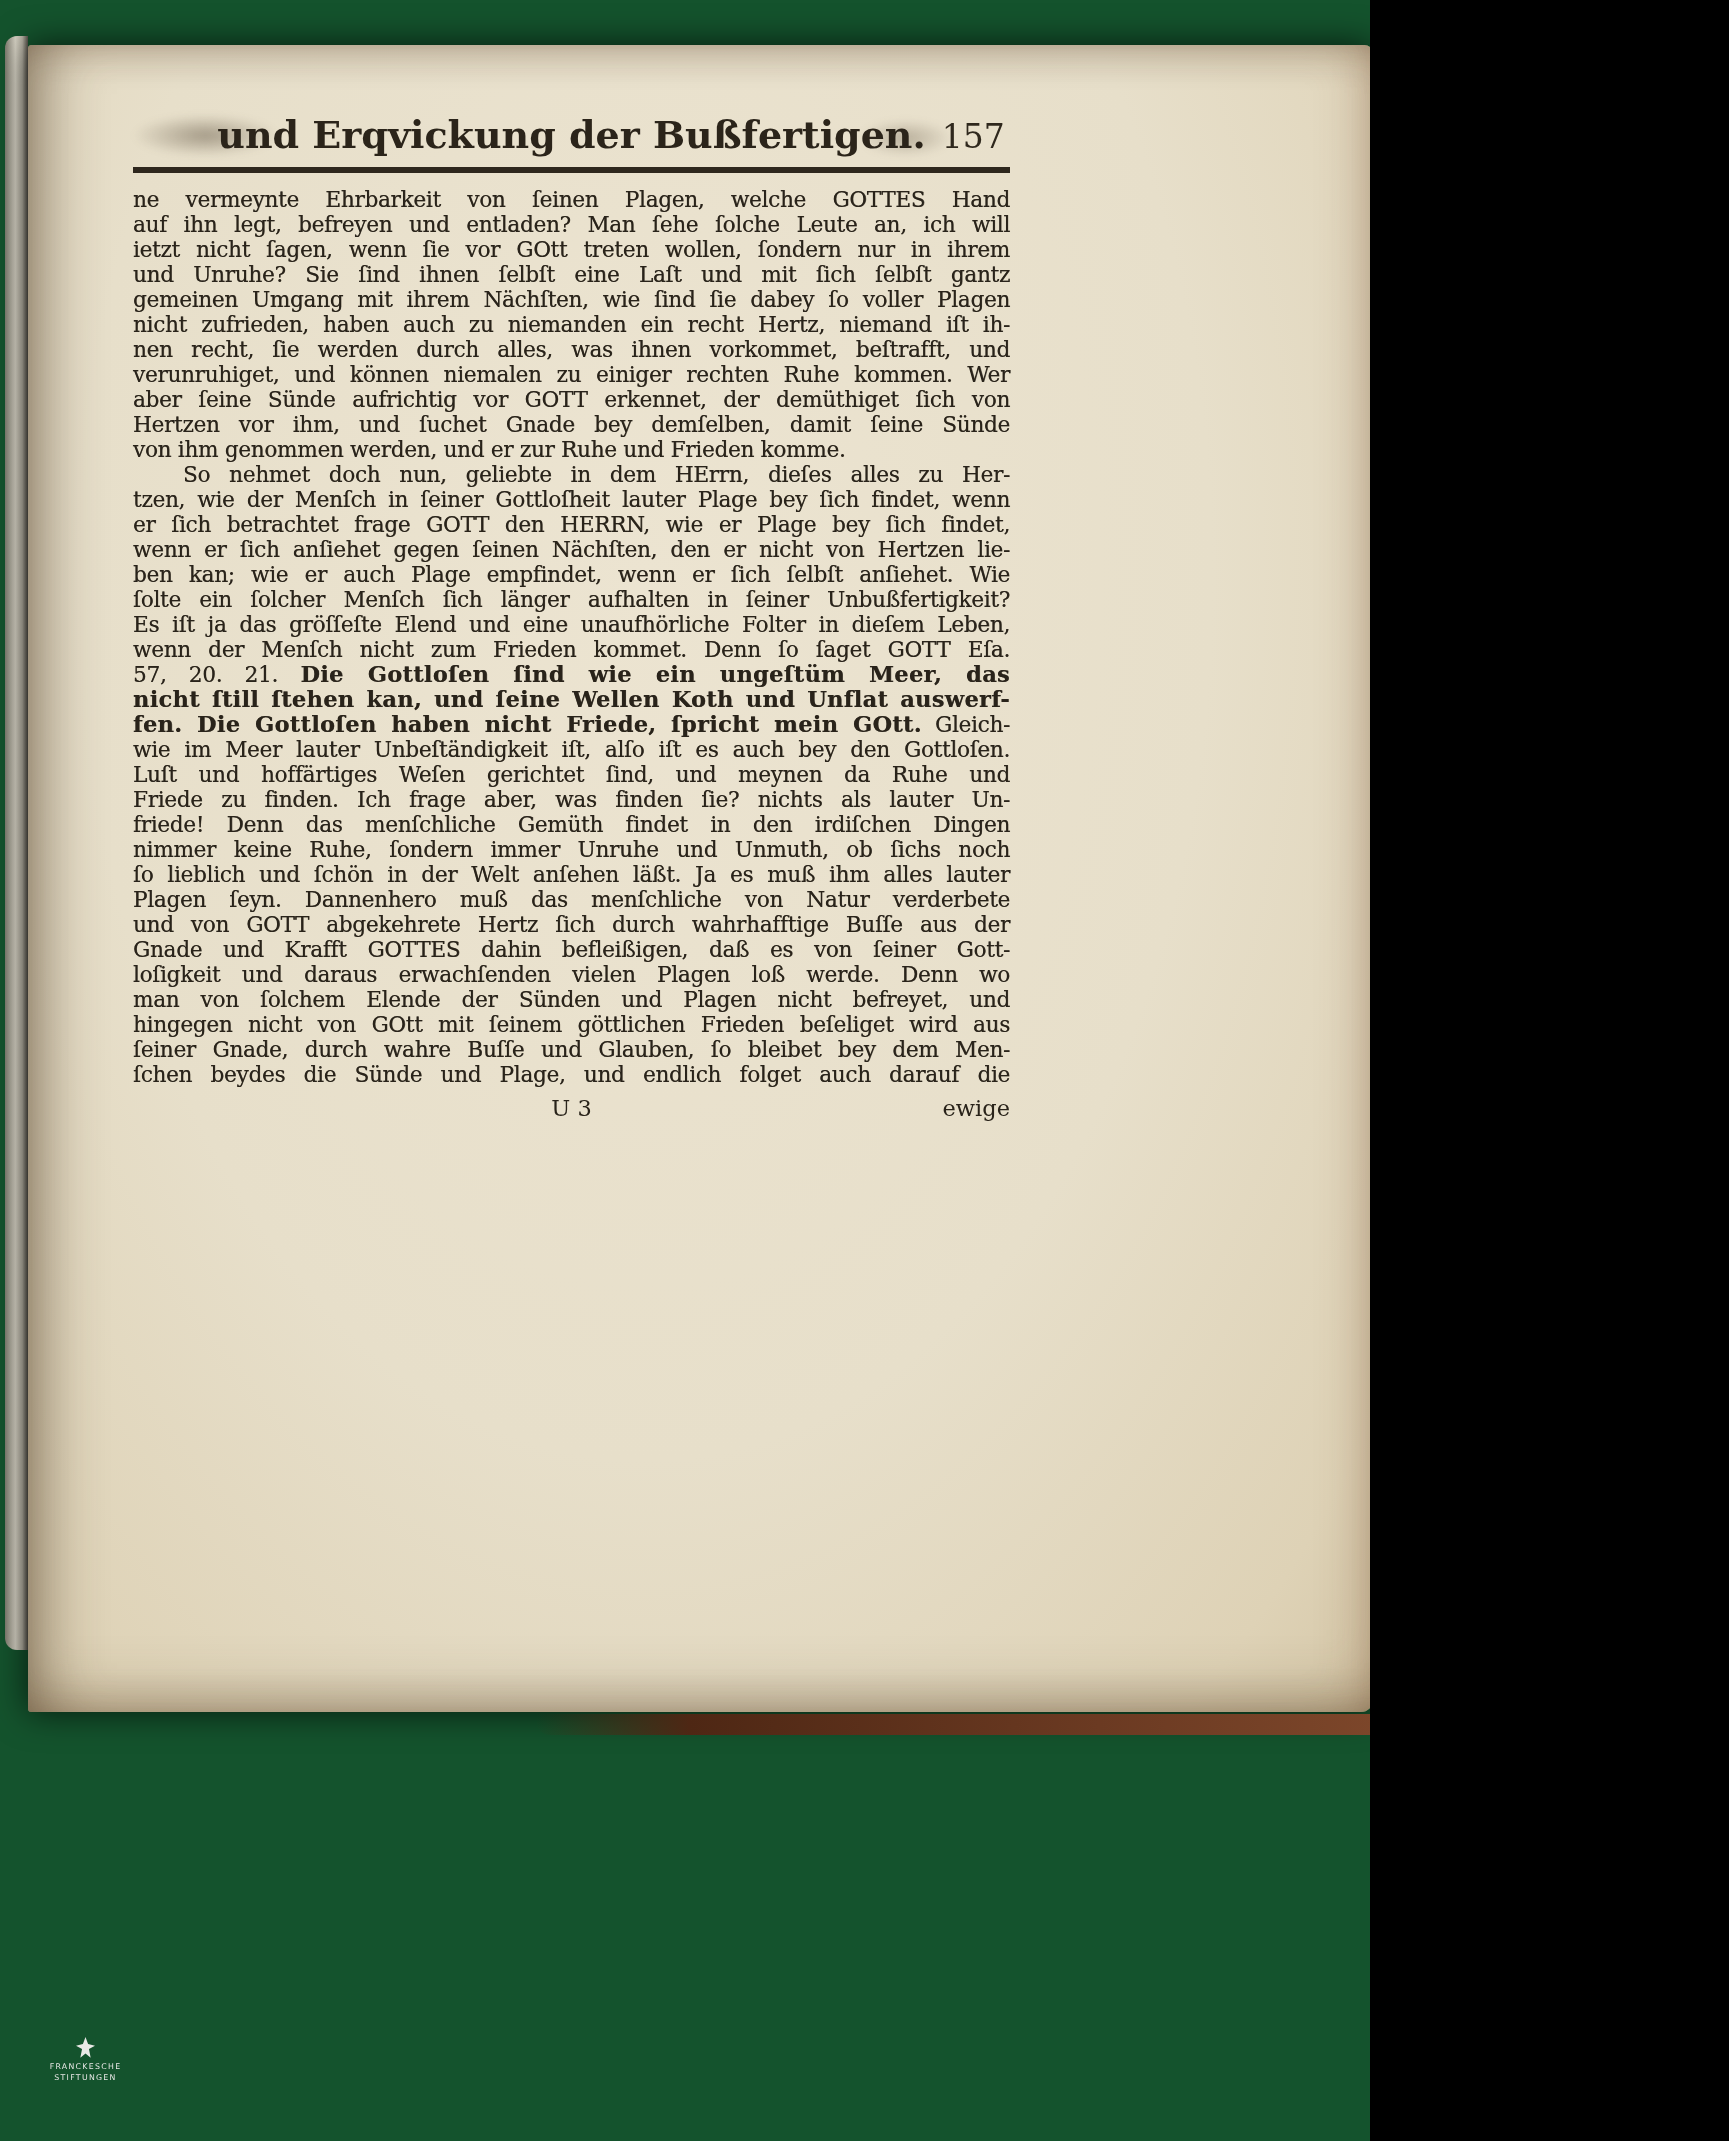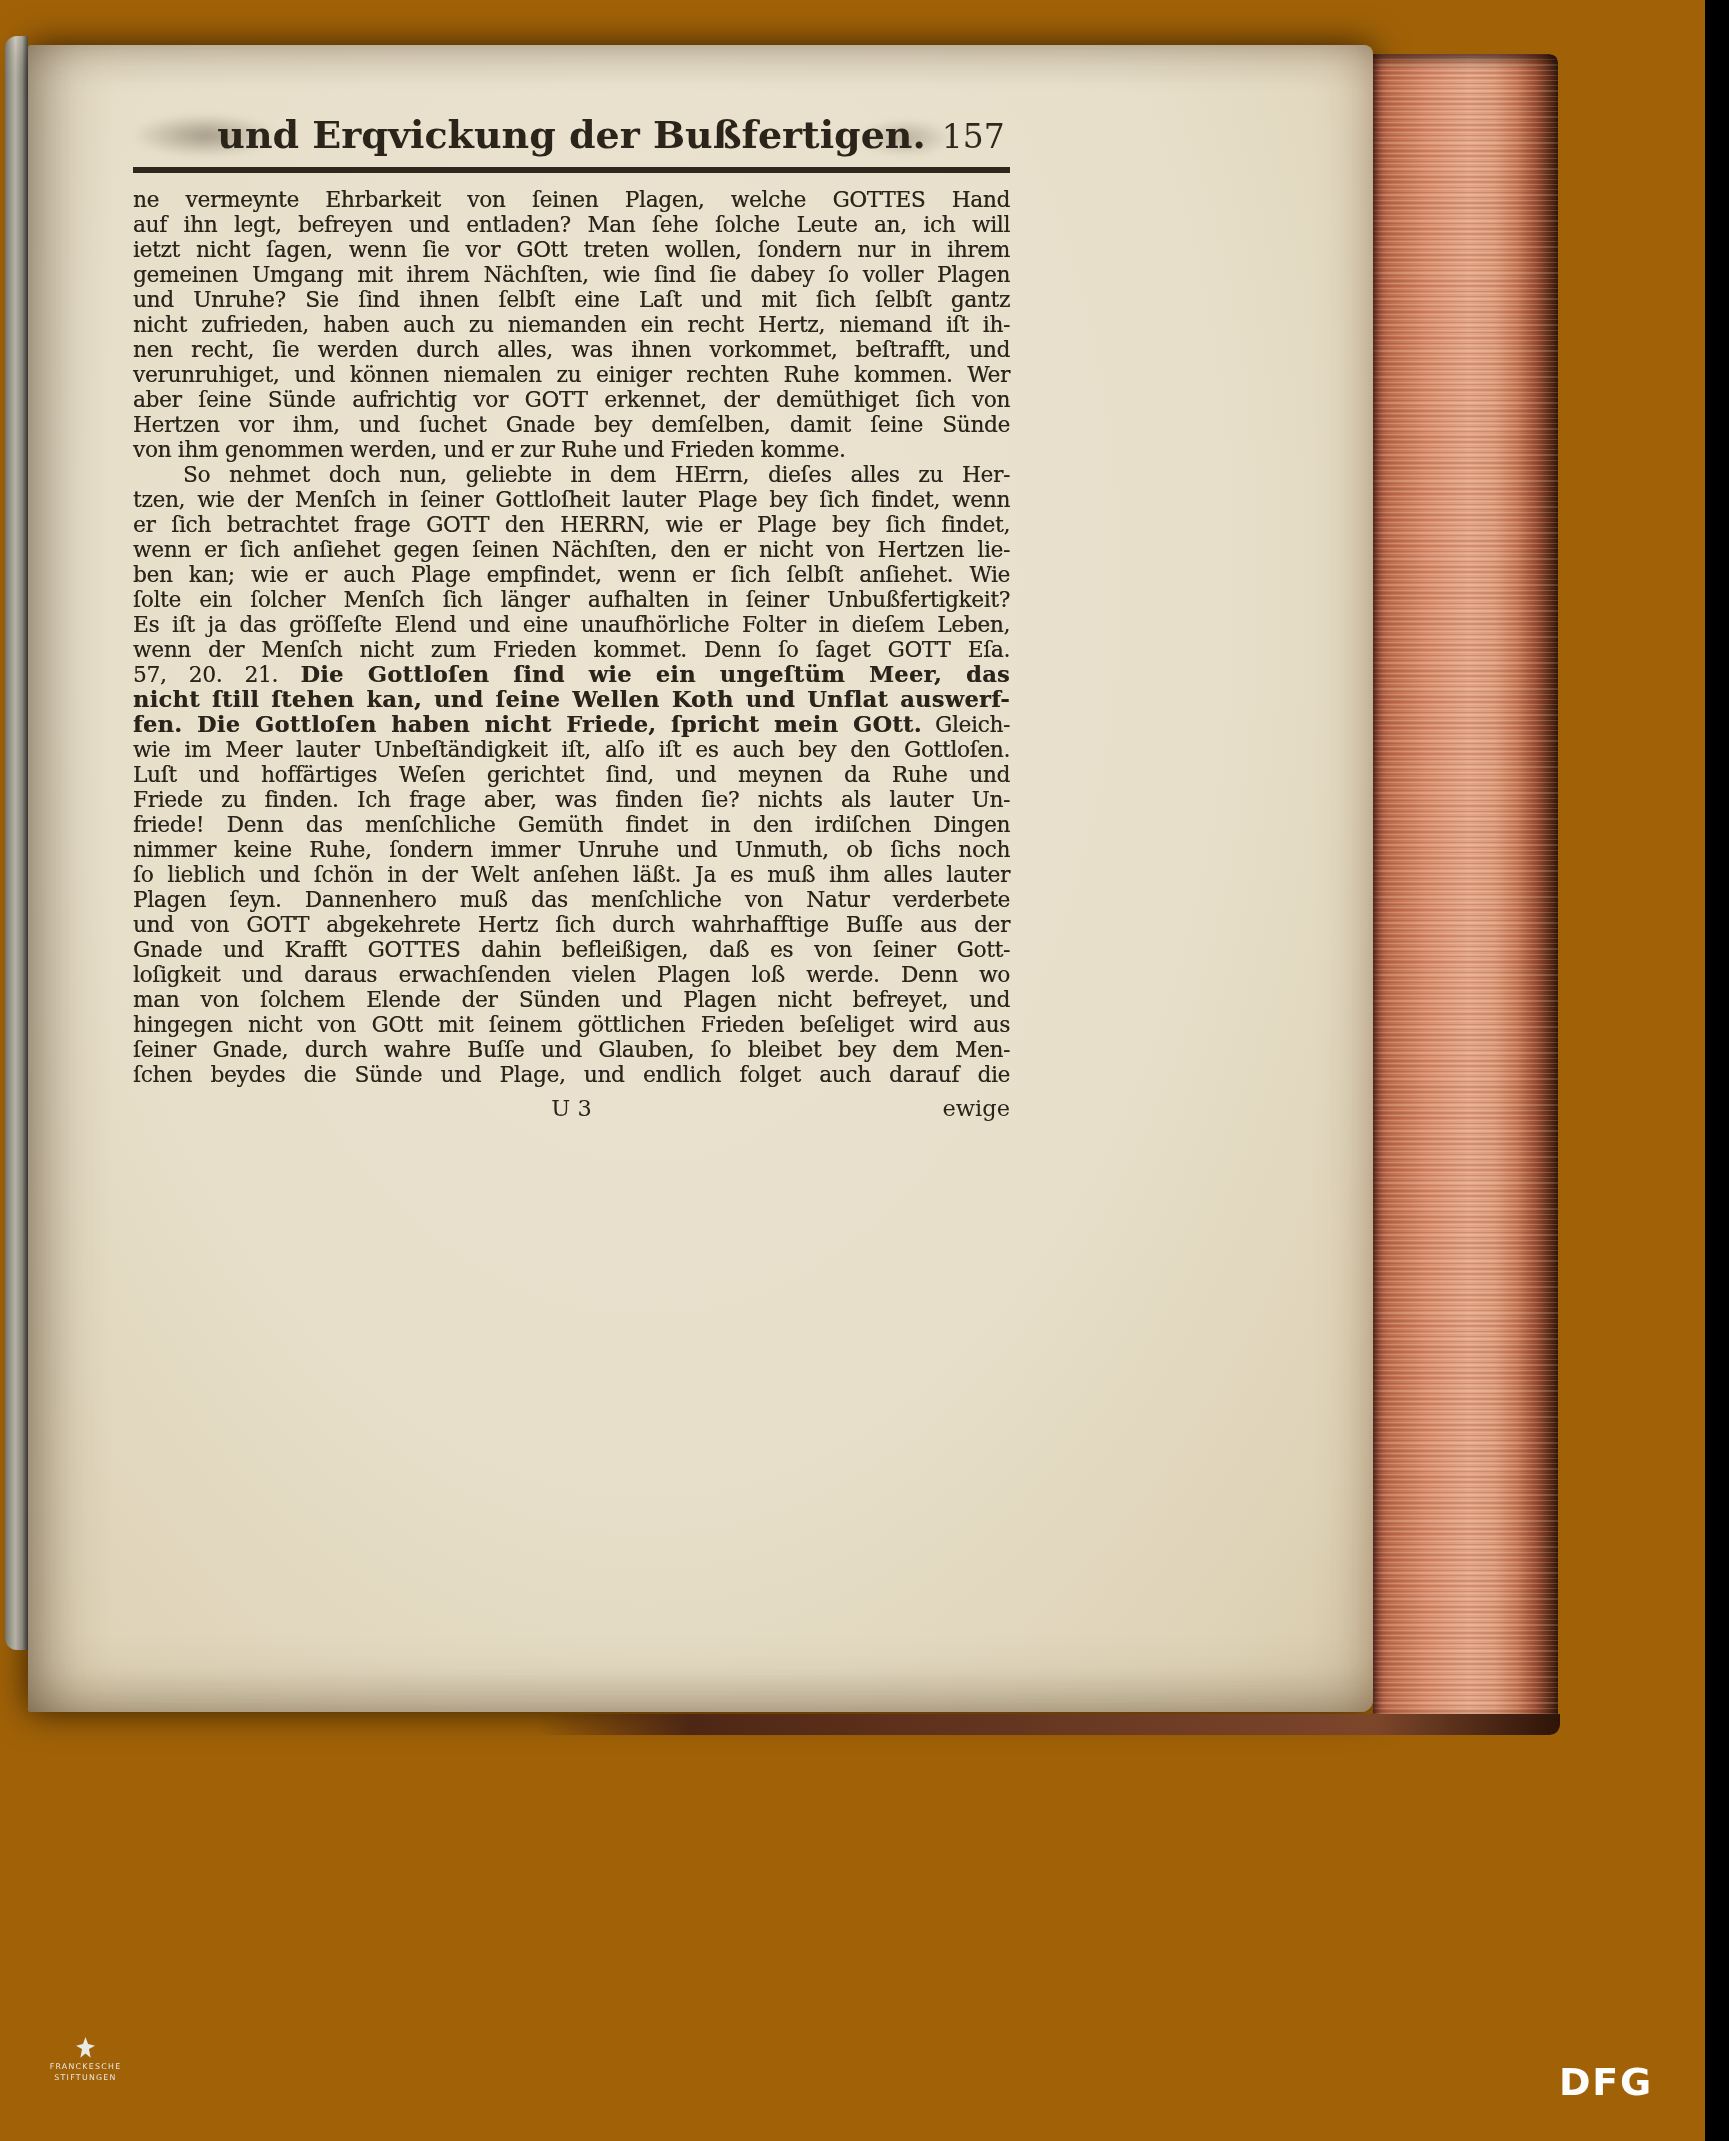--- a/index.html
+++ b/index.html
@@ -1,16 +1,16 @@
 <!DOCTYPE html>
 <html style="font-size:14px"><head>
 <meta charset="utf-8">
 <style>
   html,body{margin:0;padding:0;background:#000;}
-  .scan{position:relative;width:1705px;height:2141px;background:#a16207;overflow:hidden;
+  .scan{position:relative;width:1370px;height:2141px;background:#14532d;overflow:hidden;
         font-family:"DejaVu Serif",serif;}
 
   
   .opposite-page-edge{position:absolute;left:5.2px;top:36px;width:22.5px;height:1614px;
     background:linear-gradient(to right,#7d7a6e,#d8d4c6 45%,#b7b3a5 75%,#55524a);
     border-radius:12px 0 0 12px;}
 
   
   .page{position:absolute;left:28px;top:45px;width:1345px;height:1667px;
     background:radial-gradient(ellipse at 46% 32%, #ece4d1 0%, #e7dfca 55%, #ded2b6 88%, #d5c7a8 100%);
@@ -87,22 +87,22 @@
       <div class="header">
         <span class="running-title">und Erqvickung der Bußfertigen.</span>
         <span class="page-number">157</span>
       </div>
       <div class="rule"></div>
 
       <div class="body">
           <div class="line"><span>ne vermeynte Ehrbarkeit von ſeinen Plagen, welche GOTTES Hand</span></div>
           <div class="line"><span>auf ihn legt, befreyen und entladen? Man ſehe ſolche Leute an, ich will</span></div>
           <div class="line"><span>ietzt nicht ſagen, wenn ſie vor GOtt treten wollen, ſondern nur in ihrem</span></div>
+          <div class="line"><span>und Unruhe? Sie ſind ihnen ſelbſt eine Laſt und mit ſich ſelbſt gantz</span></div>
           <div class="line"><span>gemeinen Umgang mit ihrem Nächſten, wie ſind ſie dabey ſo voller Plagen</span></div>
-          <div class="line"><span>und Unruhe? Sie ſind ihnen ſelbſt eine Laſt und mit ſich ſelbſt gantz</span></div>
           <div class="line"><span>nicht zufrieden, haben auch zu niemanden ein recht Hertz, niemand iſt ih-</span></div>
           <div class="line"><span>nen recht, ſie werden durch alles, was ihnen vorkommet, beſtrafft, und</span></div>
           <div class="line"><span>verunruhiget, und können niemalen zu einiger rechten Ruhe kommen. Wer</span></div>
           <div class="line"><span>aber ſeine Sünde aufrichtig vor GOTT erkennet, der demüthiget ſich von</span></div>
           <div class="line"><span>Hertzen vor ihm, und ſuchet Gnade bey demſelben, damit ſeine Sünde</span></div>
           <div class="line flush"><span>von ihm genommen werden, und er zur Ruhe und Frieden komme.</span></div>
           <div class="line indent"><span>So nehmet doch nun, geliebte in dem HErrn, dieſes alles zu Her-</span></div>
           <div class="line"><span>tzen, wie der Menſch in ſeiner Gottloſheit lauter Plage bey ſich findet, wenn</span></div>
           <div class="line"><span>er ſich betrachtet frage GOTT den HERRN, wie er Plage bey ſich findet,</span></div>
           <div class="line"><span>wenn er ſich anſiehet gegen ſeinen Nächſten, den er nicht von Hertzen lie-</span></div>

